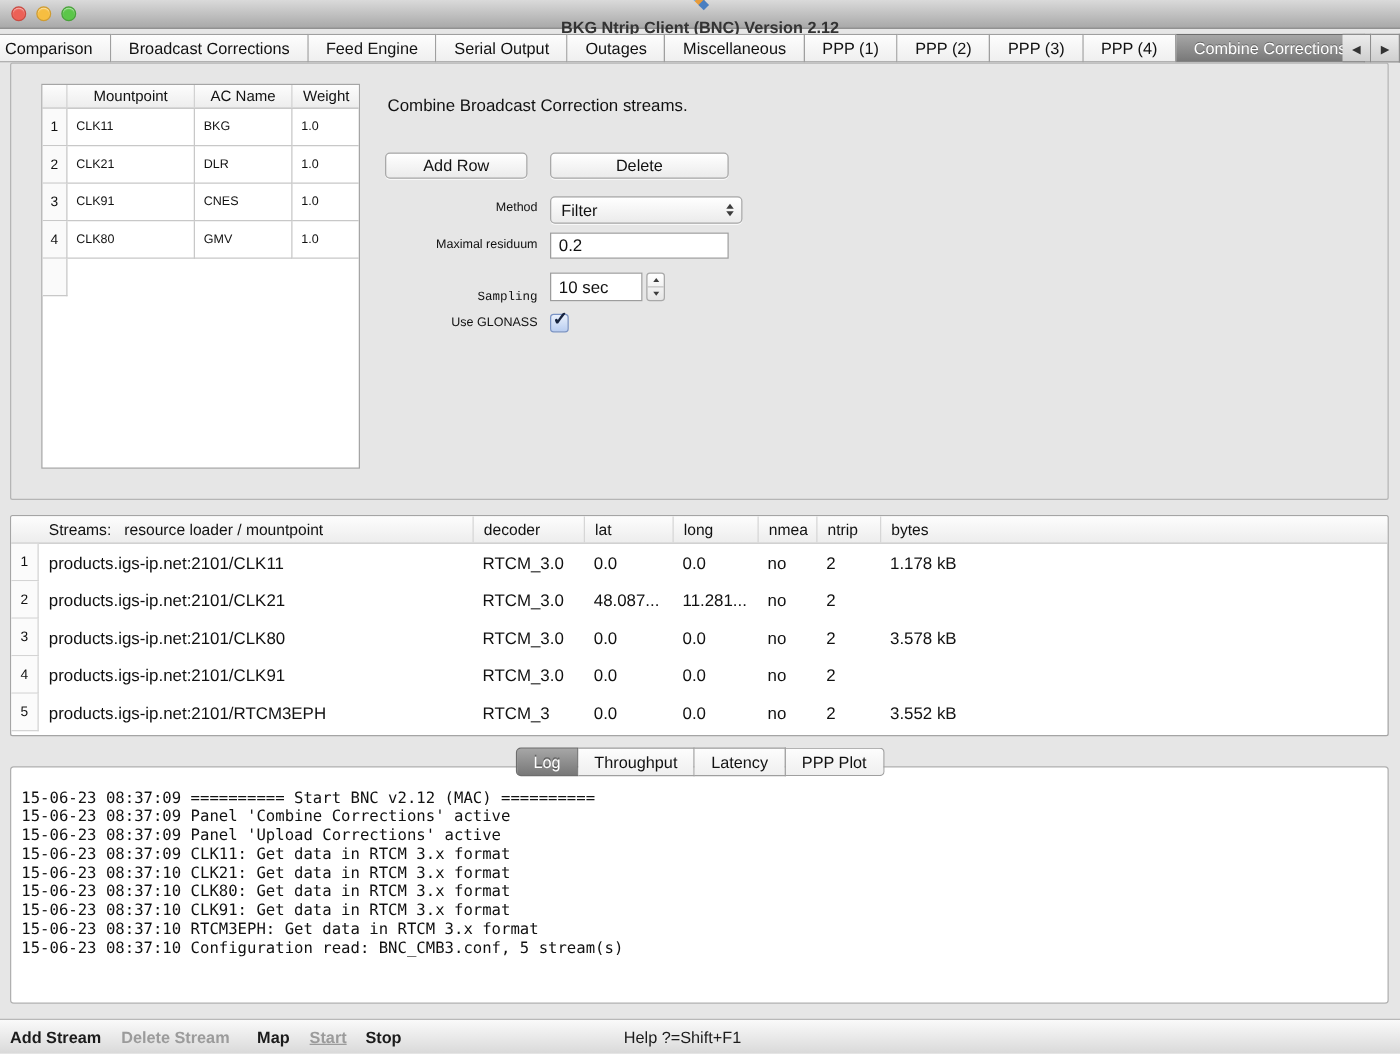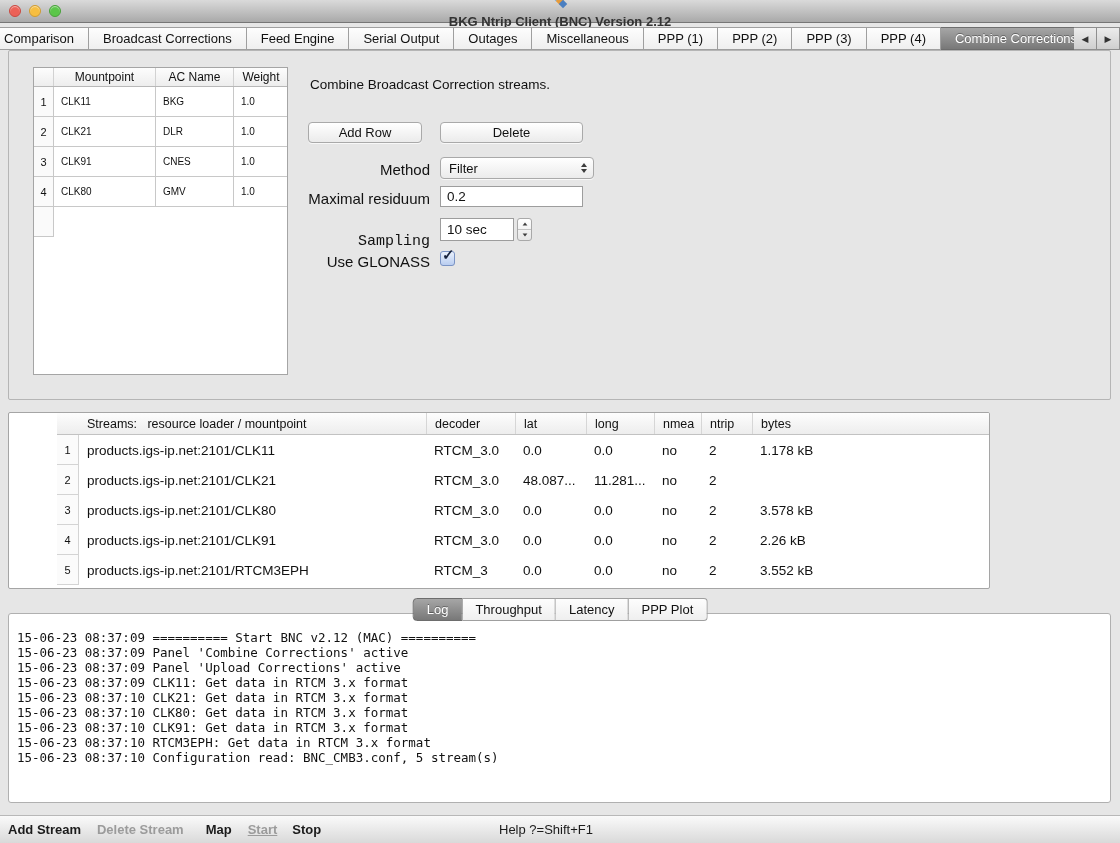--- a/index.html
+++ b/index.html
@@ -54,21 +54,21 @@
   .mp-cell{display:flex;align-items:center;padding-left:7px;font-size:10px;
     border-right:1px solid #c8c8c8;border-bottom:1px solid #c8c8c8;}
 
   
   .desc{position:absolute;left:310px;top:77px;font-size:13.5px;}
   .mac-btn{position:absolute;height:21px;box-sizing:border-box;border:1px solid #a9a9a9;border-radius:4px;
     background:linear-gradient(#ffffff,#ebebeb);text-align:center;line-height:19px;font-size:13px;
     box-shadow:0 1px 0 rgba(255,255,255,.7);}
   .btn-addrow{left:308px;top:122px;width:114px;}
   .btn-delete{left:440px;top:122px;width:143px;}
-  .form-label{position:absolute;left:290px;width:140px;text-align:right;font-size:15px;}
+  .form-label{position:absolute;left:290px;width:140px;text-align:right;font-size:10px;}
   .lbl-method{top:161px;}
   .lbl-resid{top:190px;}
   .lbl-sampling{top:233px;font-family:Liberation Mono, monospace;}
   .lbl-glonass{top:253px;}
   .dropdown{position:absolute;left:440px;top:157px;width:154px;height:22px;box-sizing:border-box;
     border:1px solid #a9a9a9;border-radius:4px;background:linear-gradient(#ffffff,#ebebeb);
     display:flex;align-items:center;padding-left:8px;box-shadow:0 1px 0 rgba(255,255,255,.7);}
   .dd-arrows{margin-left:auto;margin-right:6px;display:flex;flex-direction:column;gap:2px;align-items:center;}
   .tri-up{width:0;height:0;border-left:3.5px solid transparent;border-right:3.5px solid transparent;border-bottom:4.5px solid #3c3c3c;}
   .tri-down{width:0;height:0;border-left:3.5px solid transparent;border-right:3.5px solid transparent;border-top:4.5px solid #3c3c3c;}
@@ -80,22 +80,22 @@
     border:1px solid #a9a9a9;border-radius:3px;background:linear-gradient(#ffffff,#e6e6e6);
     display:flex;flex-direction:column;}
   .spin-btn{flex:1;display:flex;align-items:center;justify-content:center;}
   .spin-btn.up{border-bottom:1px solid #c2c2c2;}
   .spinner .tri-up,.spinner .tri-down{transform:scale(.8);}
   .checkbox{position:absolute;left:440px;top:251px;width:15px;height:15px;box-sizing:border-box;
     border:1px solid #7a93c4;border-radius:3px;background:linear-gradient(#eaf1fc,#b9cdf0);}
   .checkbox .mark{position:absolute;left:1px;top:-6px;font-size:15px;font-weight:bold;color:#17233d;}
 
   
-  .streams{position:absolute;left:8px;top:412px;width:982px;height:177px;box-sizing:border-box;
-    background:#fff;border:1px solid #a5a5a5;border-radius:2px;overflow:hidden;padding-left:48px;}
+  .streams{position:absolute;left:8px;top:412px;width:1103px;height:177px;box-sizing:border-box;
+    background:#fff;border:1px solid #a5a5a5;border-radius:2px;overflow:hidden;}
   .st-header{display:grid;grid-template-columns:22px 347px 89px 71px 68px 47px 51px 1fr;height:21px;
     background:linear-gradient(#fdfdfd,#ededed);border-bottom:1px solid #c2c2c2;font-size:12.5px;}
   .st-header .hcell{display:flex;align-items:center;padding-left:8px;border-left:1px solid #d6d6d6;white-space:pre;}
   .st-header .hcell:first-child,.st-header .hcell:nth-child(2){border-left:none;}
   .st-row{display:grid;grid-template-columns:22px 347px 89px 71px 68px 47px 51px 1fr;height:30px;}
   .st-num{display:flex;align-items:center;justify-content:center;font-size:11px;background:#fbfbfb;
     border-right:1px solid #d4d4d4;border-bottom:1px solid #d4d4d4;}
   .st-cell{display:flex;align-items:center;padding-left:8px;font-size:13.5px;white-space:nowrap;overflow:hidden;}
 
   
@@ -277,21 +277,20 @@
       <div class="st-cell">3.578 kB</div>
     </div>
     <div class="st-row">
       <div class="st-num">4</div>
       <div class="st-cell">products.igs-ip.net:2101/CLK91</div>
       <div class="st-cell">RTCM_3.0</div>
       <div class="st-cell">0.0</div>
       <div class="st-cell">0.0</div>
       <div class="st-cell">no</div>
       <div class="st-cell">2</div>
-      <div class="st-cell"> 2.26 kB</div>
     </div>
     <div class="st-row">
       <div class="st-num">5</div>
       <div class="st-cell">products.igs-ip.net:2101/RTCM3EPH</div>
       <div class="st-cell">RTCM_3</div>
       <div class="st-cell">0.0</div>
       <div class="st-cell">0.0</div>
       <div class="st-cell">no</div>
       <div class="st-cell">2</div>
       <div class="st-cell">3.552 kB</div>

